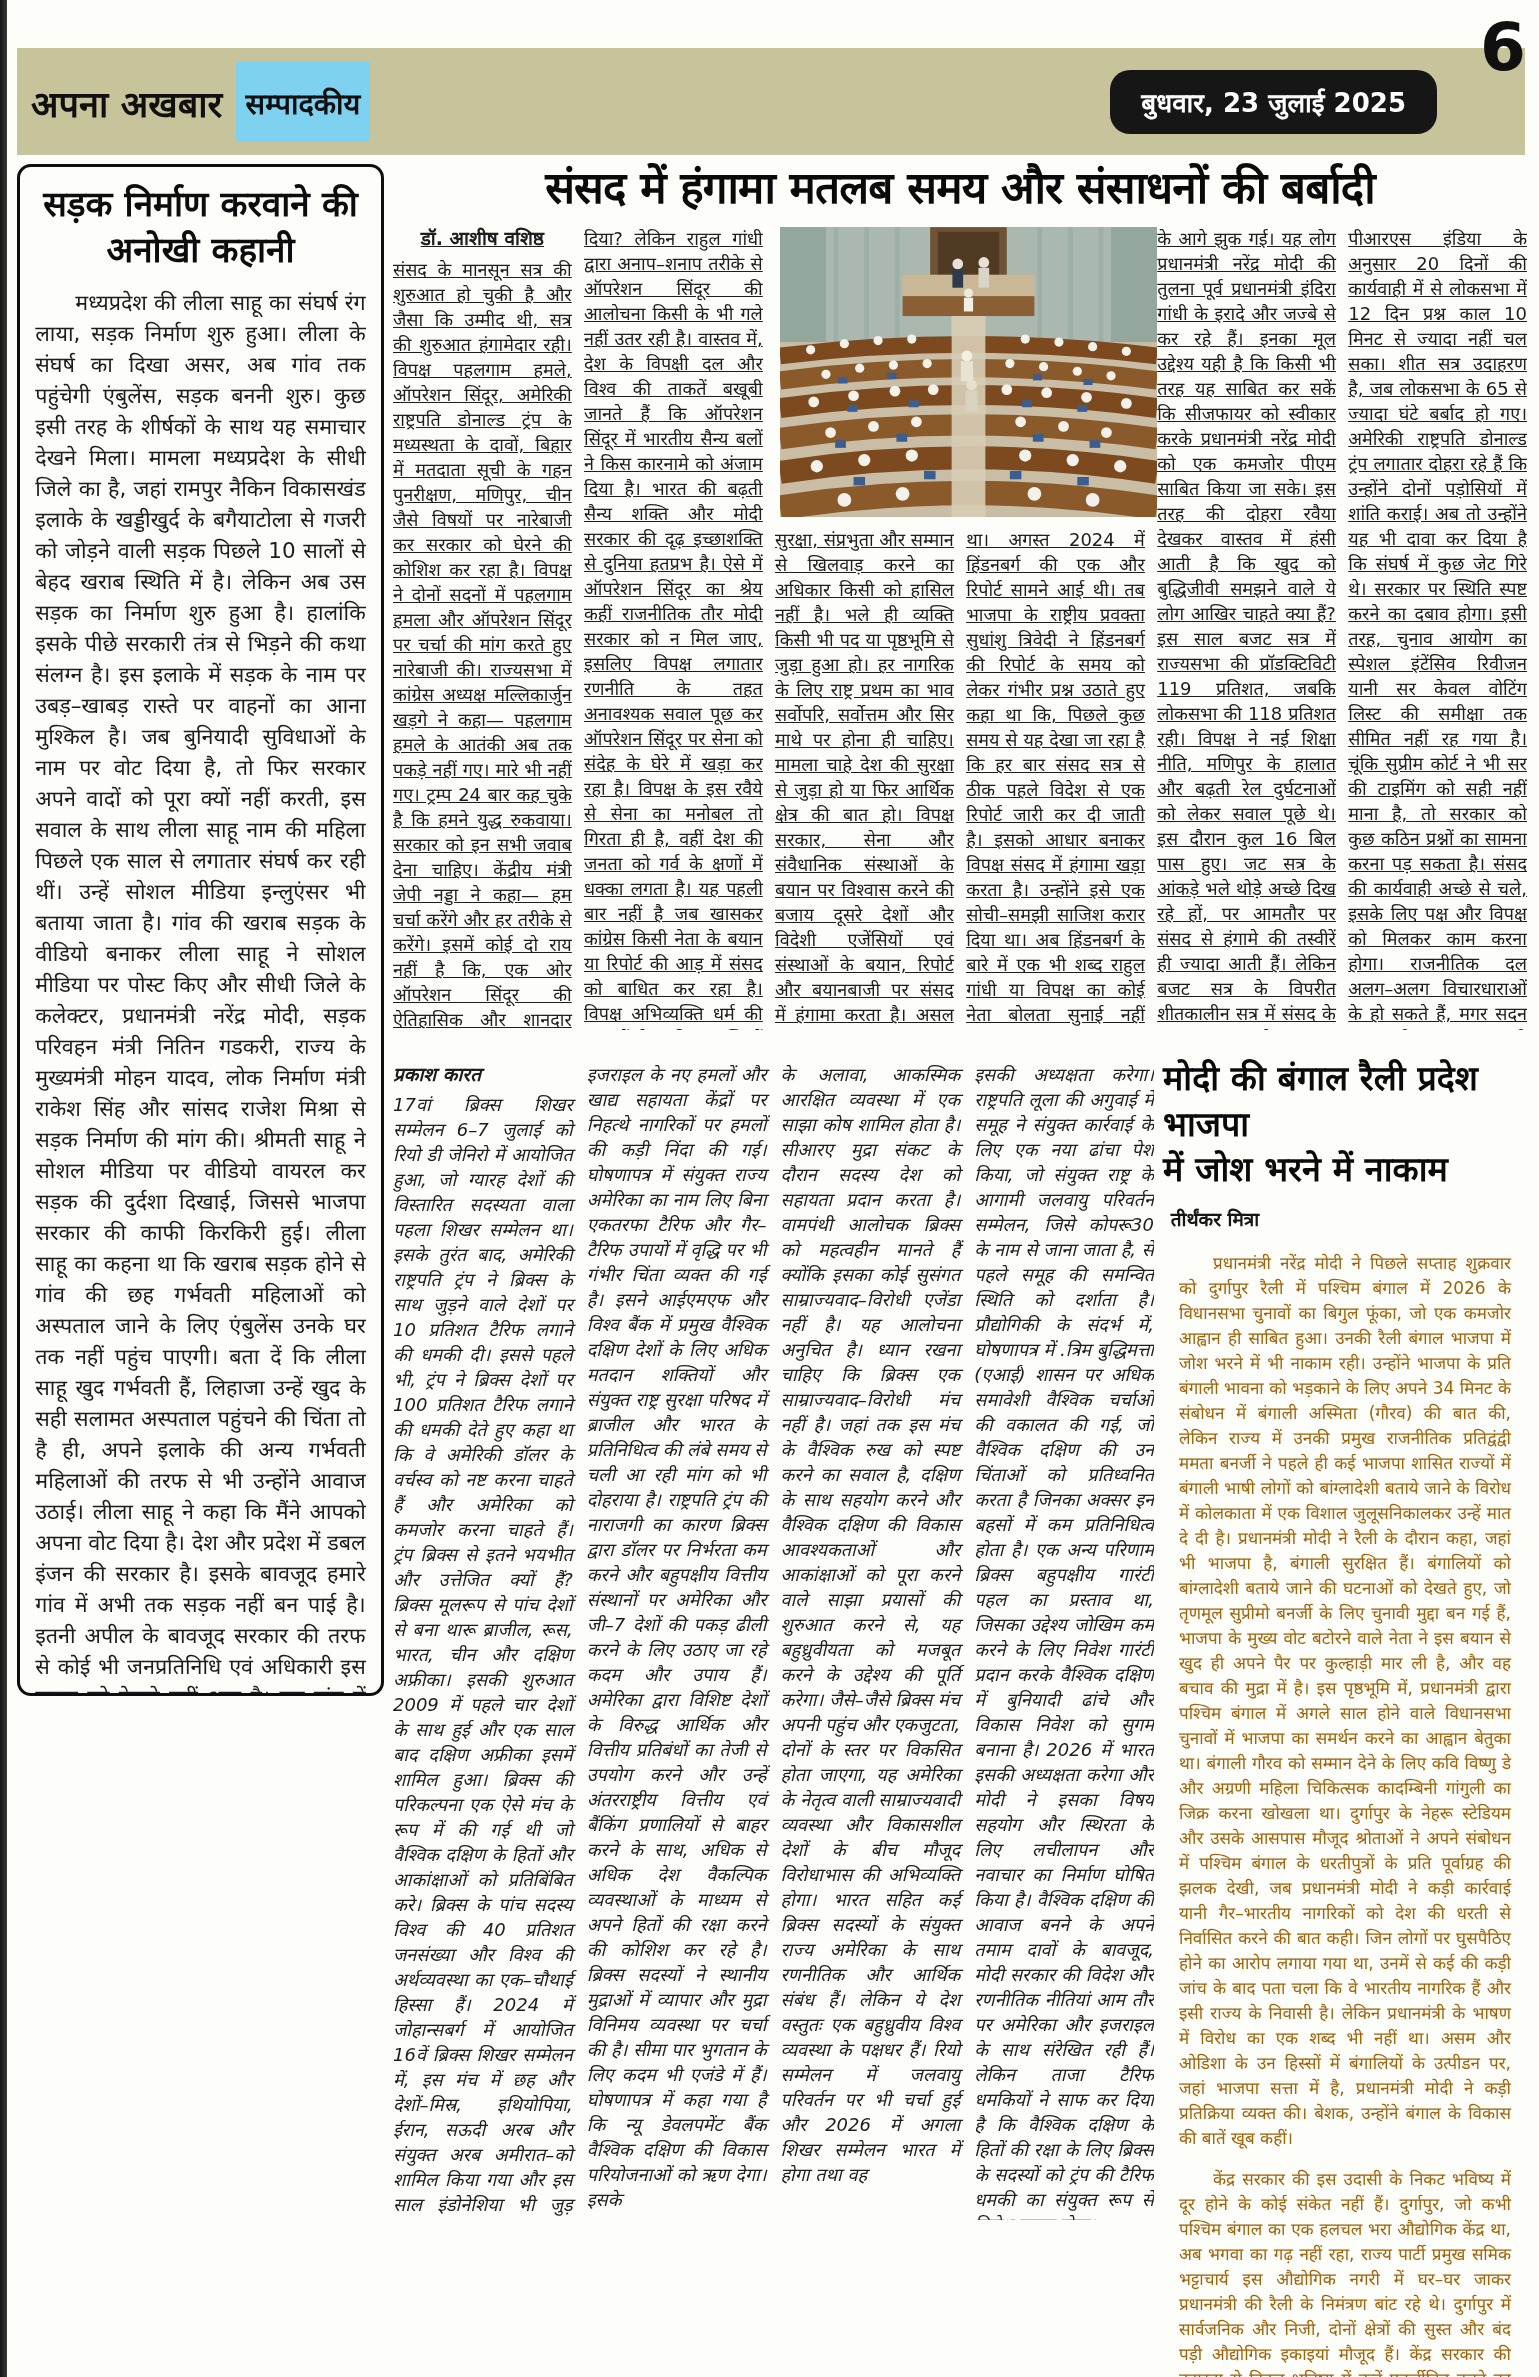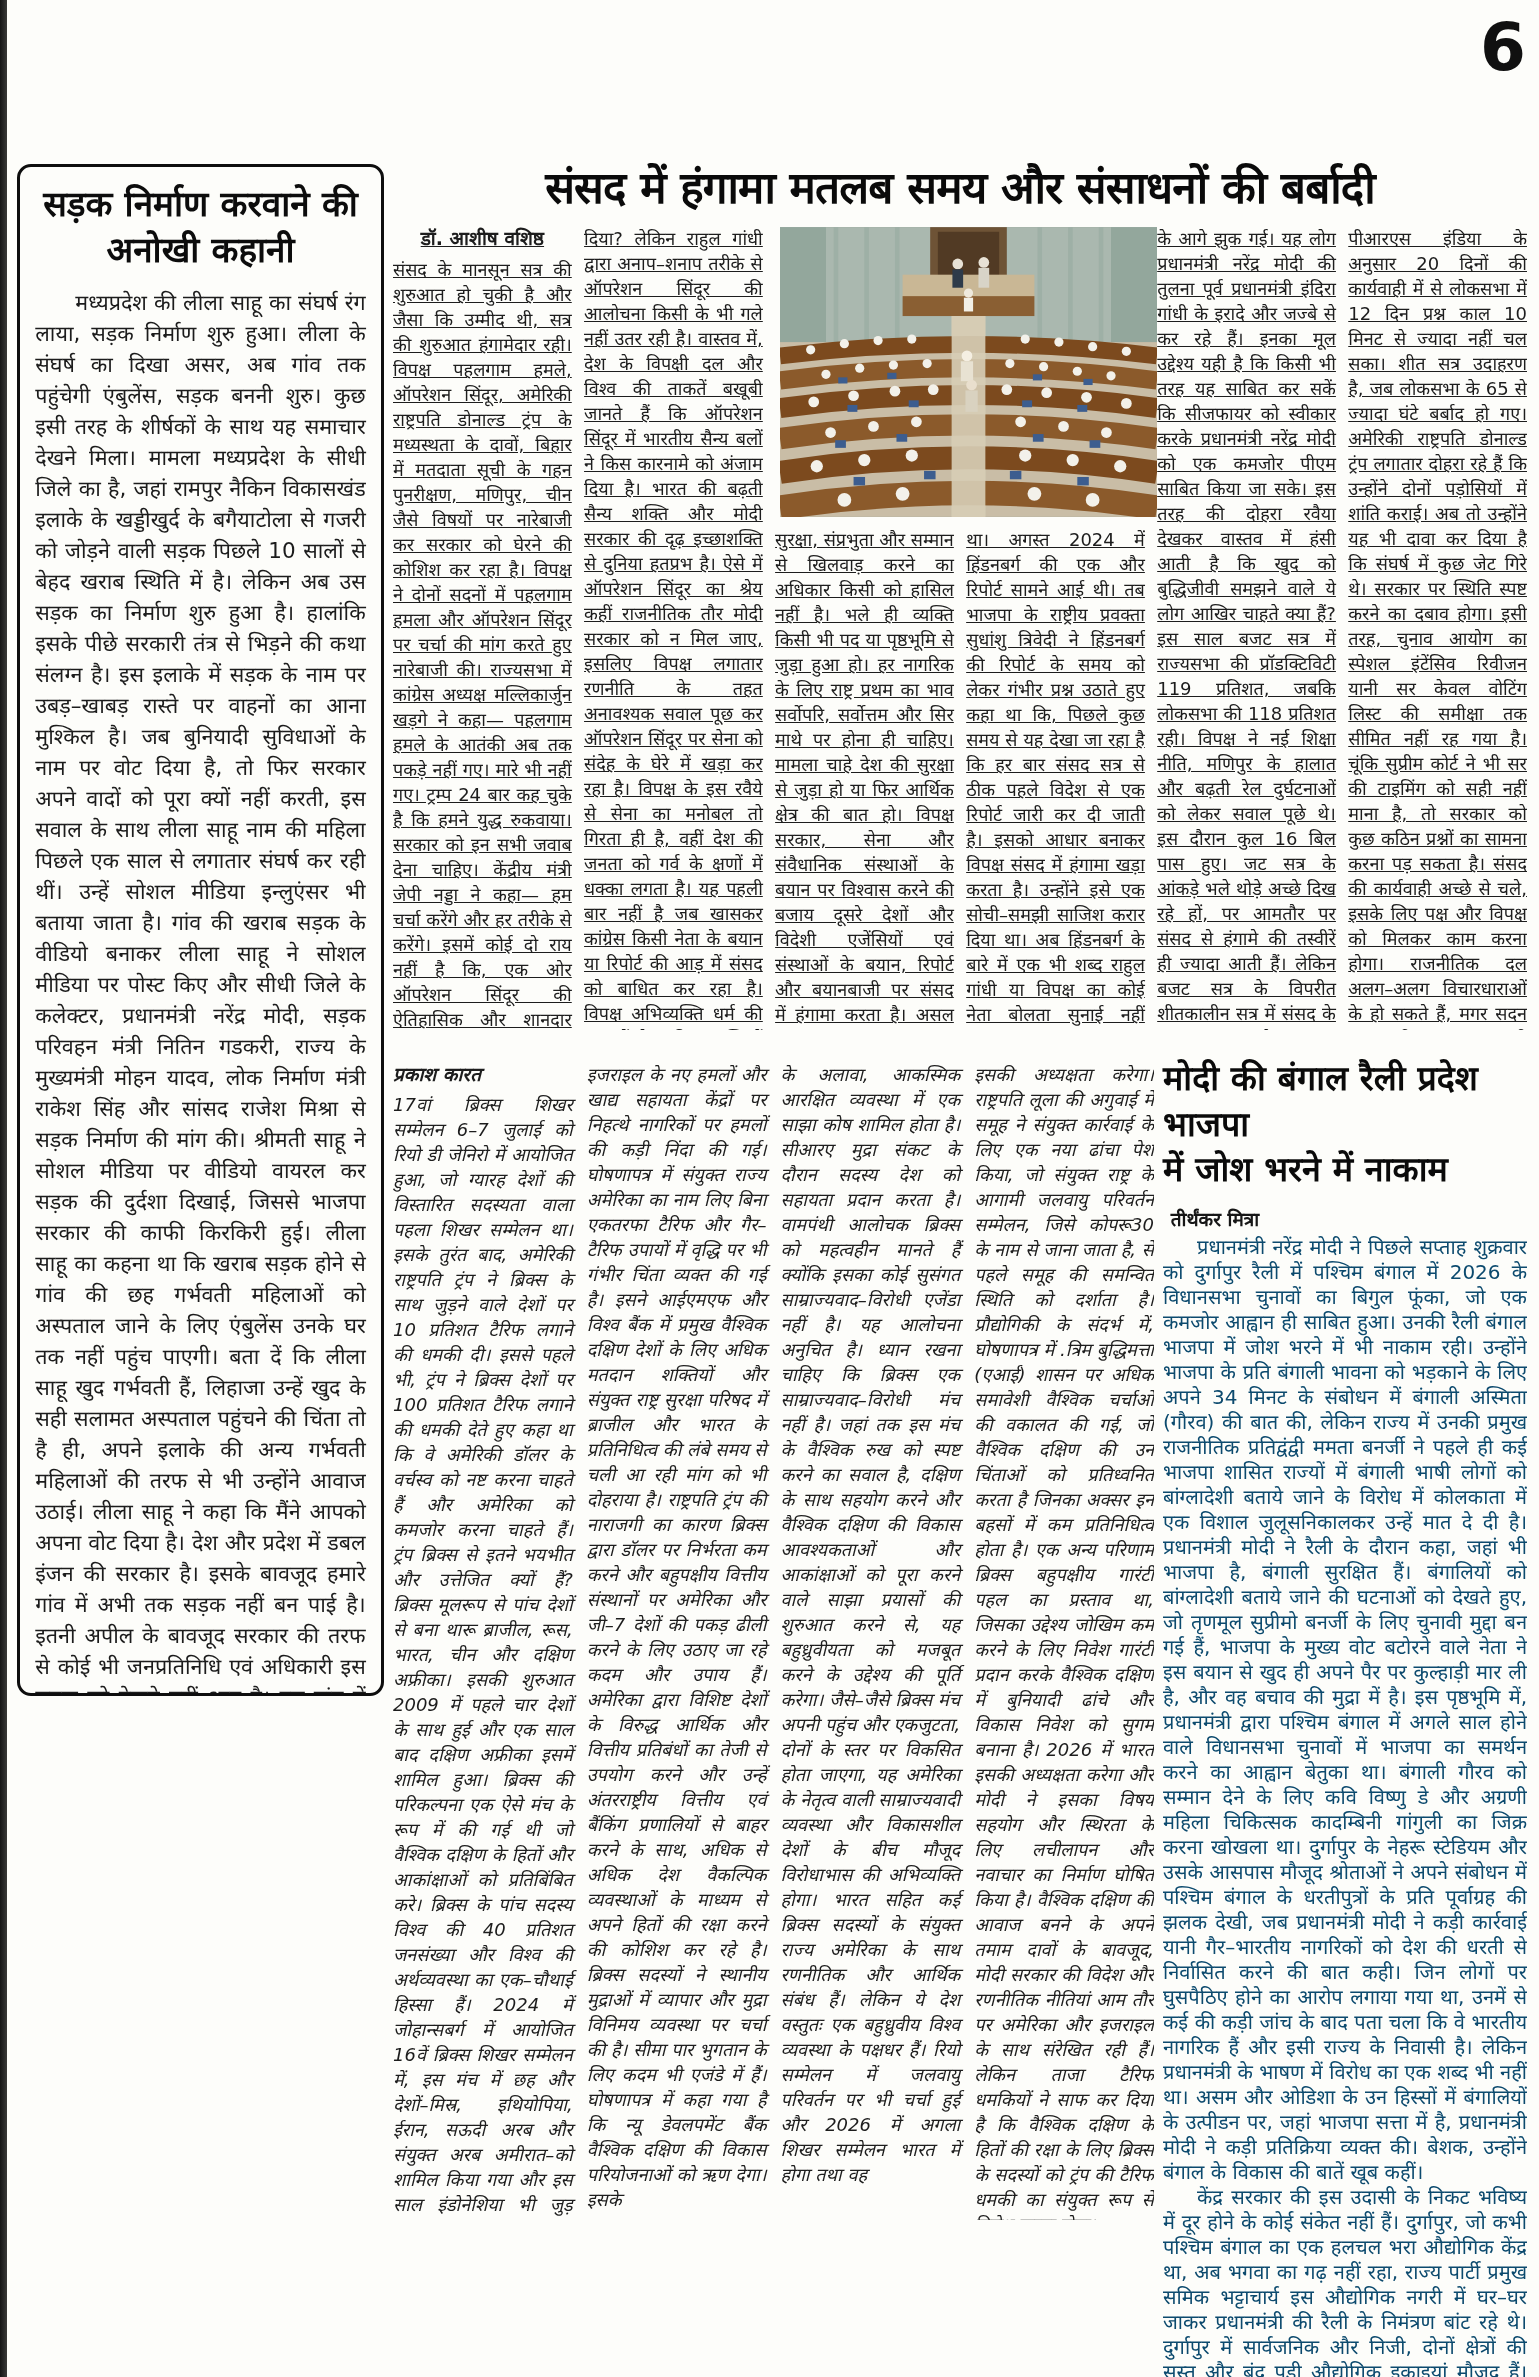--- a/index.html
+++ b/index.html
@@ -29,28 +29,37 @@
   .brics{position:absolute;left:393px;top:1045px;width:761px;height:1324px;}
   .brics h2{margin:7.7px 0 0 0;font-size:44px;line-height:1.35;font-weight:bold;text-align:center;letter-spacing:-0.8px;color:#0a0a0a;}
   .brics-cols{display:flex;gap:14px;margin-top:17px;height:1158px;overflow:hidden;font-style:italic;}
   .bcol{flex:1;font-size:18px;line-height:25px;text-align:justify;color:#1d1d1d;}
   .bcol .byline{font-weight:bold;font-size:19px;margin-bottom:4.6px;}
   
   .bengal{position:absolute;left:1163px;top:1045px;width:364px;height:1324px;}
   .bengal h2{margin:10.7px 0 0 0;font-size:34px;line-height:1.35;font-weight:bold;text-align:left;color:#0a0a0a;}
   .bengal .byline{font-weight:bold;font-size:19px;margin:12.3px 0 3.1px 7.7px;}
   .bengal-body{height:1181px;overflow:hidden;}
-  .bengal-body p{margin:0;font-size:20px;line-height:25px;text-align:justify;text-indent:34px;color:#0c4a6e;}
+  .bengal-body p{margin:16px;font-size:17px;line-height:25px;text-align:justify;text-indent:34px;color:#a16207;}
 </style>
 </head>
 <body>
 
 <div class="page">
   <div class="scan-edge"></div>
 
+  <div class="masthead-bar">
+    <div class="masthead">अपना अखबार</div>
+    <div class="section-chip">
+      <span>सम्पादकीय</span>
+    </div>
+    <div class="date-pill">
+      <span>बुधवार, 23 जुलाई 2025</span>
+    </div>
+  </div>
   <div class="page-num">6</div>
 
   <div class="left-box">
     <h2>सड़क निर्माण करवाने की अनोखी कहानी</h2>
     <p>मध्यप्रदेश की लीला साहू का संघर्ष रंग लाया, सड़क निर्माण शुरु हुआ। लीला के संघर्ष का दिखा असर, अब गांव तक पहुंचेगी एंबुलेंस, सड़क बननी शुरु। कुछ इसी तरह के शीर्षकों के साथ यह समाचार देखने मिला। मामला मध्यप्रदेश के सीधी जिले का है, जहां रामपुर नैकिन विकासखंड इलाके के खड्डीखुर्द के बगैयाटोला से गजरी को जोड़ने वाली सड़क पिछले 10 सालों से बेहद खराब स्थिति में है। लेकिन अब उस सड़क का निर्माण शुरु हुआ है। हालांकि इसके पीछे सरकारी तंत्र से भिड़ने की कथा संलग्न है। इस इलाके में सड़क के नाम पर उबड़–खाबड़ रास्ते पर वाहनों का आना मुश्किल है। जब बुनियादी सुविधाओं के नाम पर वोट दिया है, तो फिर सरकार अपने वादों को पूरा क्यों नहीं करती, इस सवाल के साथ लीला साहू नाम की महिला पिछले एक साल से लगातार संघर्ष कर रही थीं। उन्हें सोशल मीडिया इन्लुएंसर भी बताया जाता है। गांव की खराब सड़क के वीडियो बनाकर लीला साहू ने सोशल मीडिया पर पोस्ट किए और सीधी जिले के कलेक्टर, प्रधानमंत्री नरेंद्र मोदी, सड़क परिवहन मंत्री नितिन गडकरी, राज्य के मुख्यमंत्री मोहन यादव, लोक निर्माण मंत्री राकेश सिंह और सांसद राजेश मिश्रा से सड़क निर्माण की मांग की। श्रीमती साहू ने सोशल मीडिया पर वीडियो वायरल कर सड़क की दुर्दशा दिखाई, जिससे भाजपा सरकार की काफी किरकिरी हुई। लीला साहू का कहना था कि खराब सड़क होने से गांव की छह गर्भवती महिलाओं को अस्पताल जाने के लिए एंबुलेंस उनके घर तक नहीं पहुंच पाएगी। बता दें कि लीला साहू खुद गर्भवती हैं, लिहाजा उन्हें खुद के सही सलामत अस्पताल पहुंचने की चिंता तो है ही, अपने इलाके की अन्य गर्भवती महिलाओं की तरफ से भी उन्होंने आवाज उठाई। लीला साहू ने कहा कि मैंने आपको अपना वोट दिया है। देश और प्रदेश में डबल इंजन की सरकार है। इसके बावजूद हमारे गांव में अभी तक सड़क नहीं बन पाई है। इतनी अपील के बावजूद सरकार की तरफ से कोई भी जनप्रतिनिधि एवं अधिकारी इस सड़क को देखने नहीं आए है। इस गांव में 6 महिलाएं गर्भावस्था में हैं। अगर उनको एंबुलेंस की सुविधा नहीं मिली अगर कुछ भी हो सकता है। जिसकी जिम्मेदारी सरकार और प्रशासन पर होगी। मेरा प्रसव का समय आ रहा है। देखना है कि आपकी कितनी सुविधाएं मिलती हैं। जब लीला साहू का वीडियो वायरल हुआ और इस पर प्रदेश के लोक निर्माण मंत्री राकेश सिंह और सांसद डॉ. राजेश मिश्रा से पत्रकारों ने सवाल किए तो बदले में बेतुके जवाब मिले। लीला साहू की मांग पर राजेश मिश्रा ने कहा था कि चिंता की क्या बात है। हमारे पास एंबुलेंस है, अस्पताल है, आशा कार्यकर्ता है, हम व्यवस्था करेंगे। डिलीवरी की एक संभावित तिथि होती है, बताएं तो हम एक हते पहले उठा लेंगे, अस्पताल में भर्ती करवा देंगे। वहीं राकेश सिंह ने कहा था कि अगर सोशल मीडिया पर कोई कुछ भी पोस्ट कर देगा तो क्या हम वहां सड़क बना देंगे? हर चीज के नियम होते हैं। ऐसे तो हर कोई वीडियो बनाकर समस्या बताने लगेगा।</p>
 
   </div>
 
   <div class="main-art">
     <h1>संसद में हंगामा मतलब समय और संसाधनों की बर्बादी</h1>

